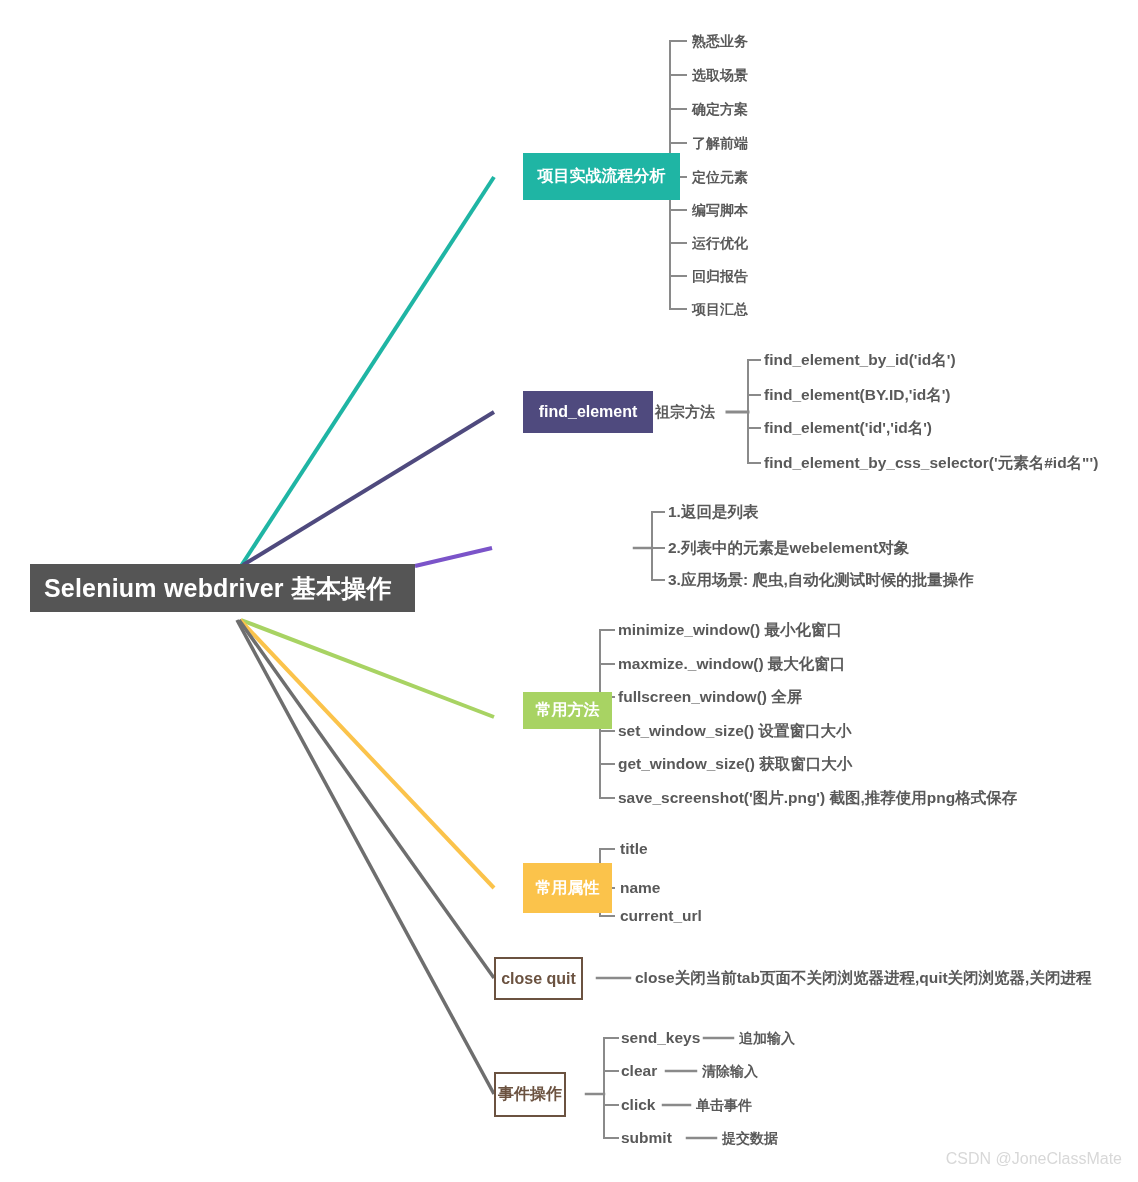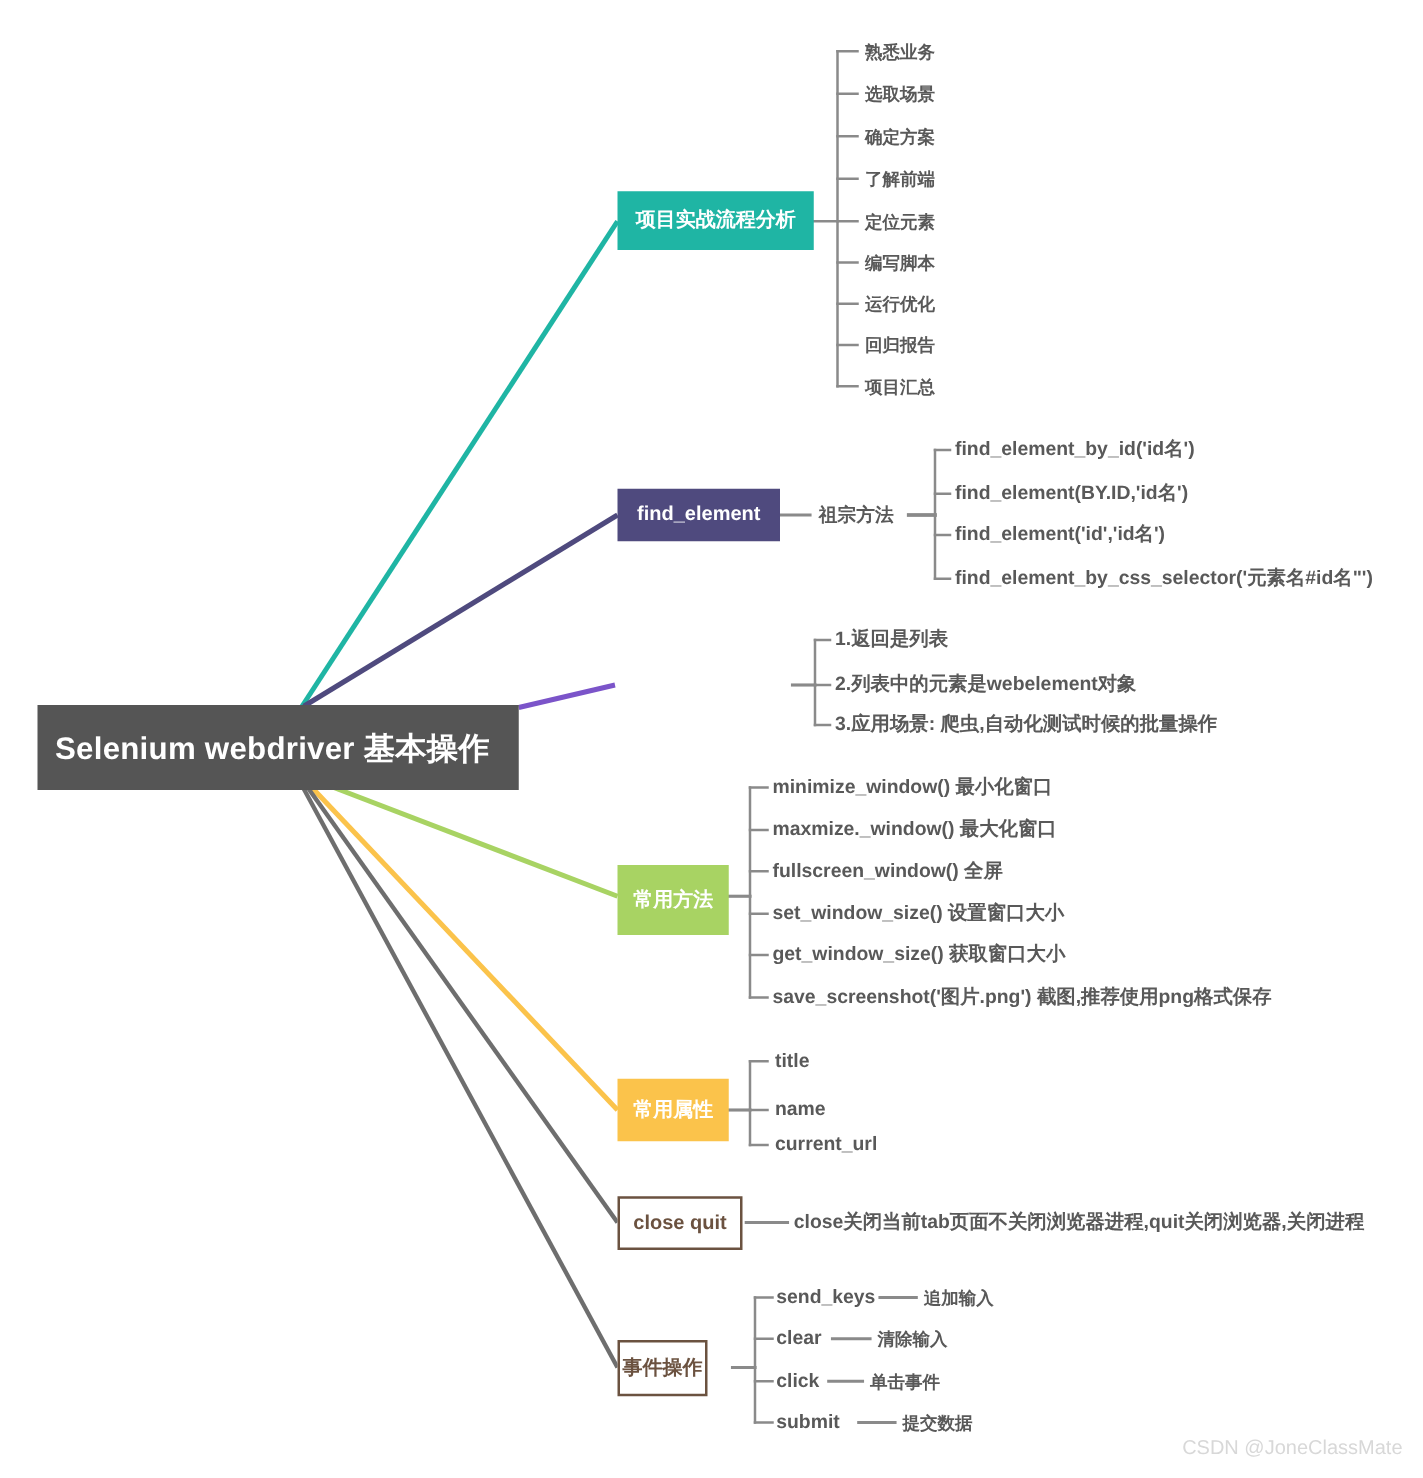--- a/index.html
+++ b/index.html
@@ -13,49 +13,49 @@
   }
   #mindmap{
     position:absolute;left:0;top:0;width:1138px;height:1182px;
   }
   #edges{position:absolute;left:0;top:0;width:1138px;height:1182px;pointer-events:none;}
 
   
   .root-node{
     position:absolute;
     left:30px;top:564px;
-    width:385px;height:68px;
+    width:385px;height:48px;
     background:#555555;
     color:#ffffff;
     display:flex;align-items:center;
     padding-left:14px;
     box-sizing:border-box;
     font-size:25px;font-weight:bold;
     letter-spacing:.2px;
     white-space:nowrap;
   }
 
   
   .l1{
     position:absolute;
     display:flex;align-items:center;justify-content:center;
     box-sizing:border-box;
     font-weight:bold;
     white-space:nowrap;
     font-size:16px;
   }
-  .l1.filled{color:#ffffff;}
+  .l1.filled{color:#ffffff;margin-left:29px;}
   .l1.outlined{background:#ffffff;border:2px solid #6B5240;color:#6B5240;font-weight:bold;}
 
   #node-flow      {left:494px;top:153px;width:157px;height:47px;background:#1FB5A4;}
   #node-fe        {left:494px;top:391px;width:130px;height:42px;background:#4F4A7E;}
   #node-fes       {left:492px;top:526px;width:142px;height:44px;background:#7B54C9;}
-  #node-methods   {left:494px;top:692px;width:89px;height:56px;background:#A8D363;text-align:right;}
+  #node-methods   {left:494px;top:692px;width:89px;height:37px;background:#A8D363;text-align:right;}
   #node-props     {left:494px;top:863px;width:89px;height:50px;background:#FBC34B;}
-  #node-closequit {left:494px;top:957px;width:100px;height:43px;}
+  #node-closequit {left:494px;top:957px;width:89px;height:43px;}
   #node-events    {left:494px;top:1072px;width:72px;height:45px;}
 
   
   .leaf{
     position:absolute;
     font-size:15.5px;
     font-weight:bold;
     color:#595959;
     white-space:nowrap;
     line-height:1;

